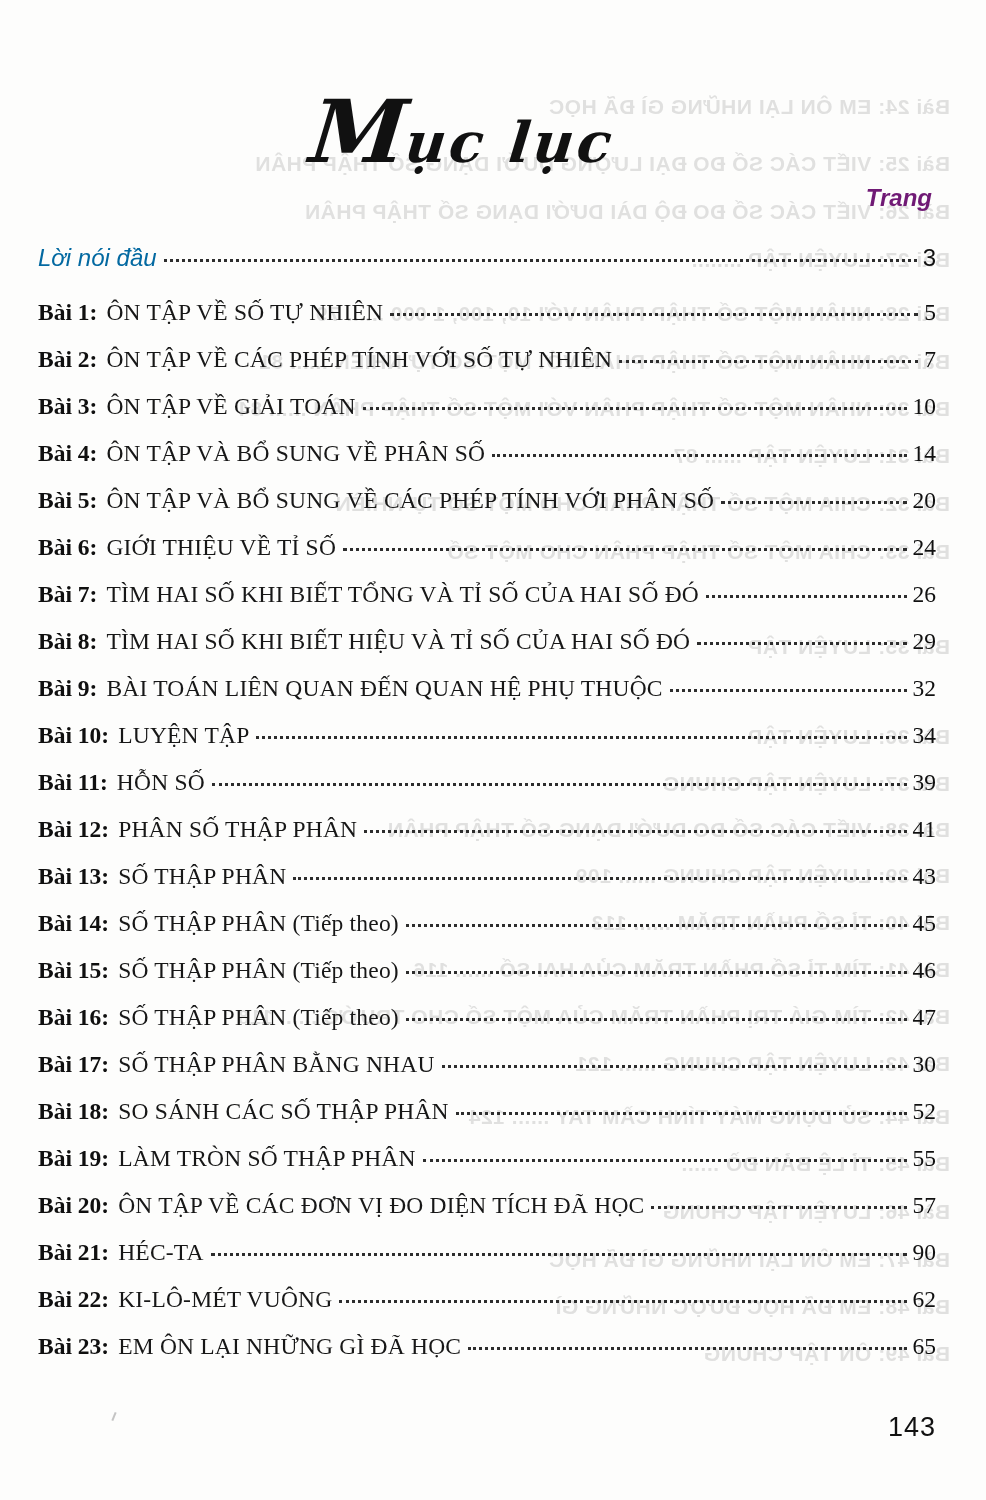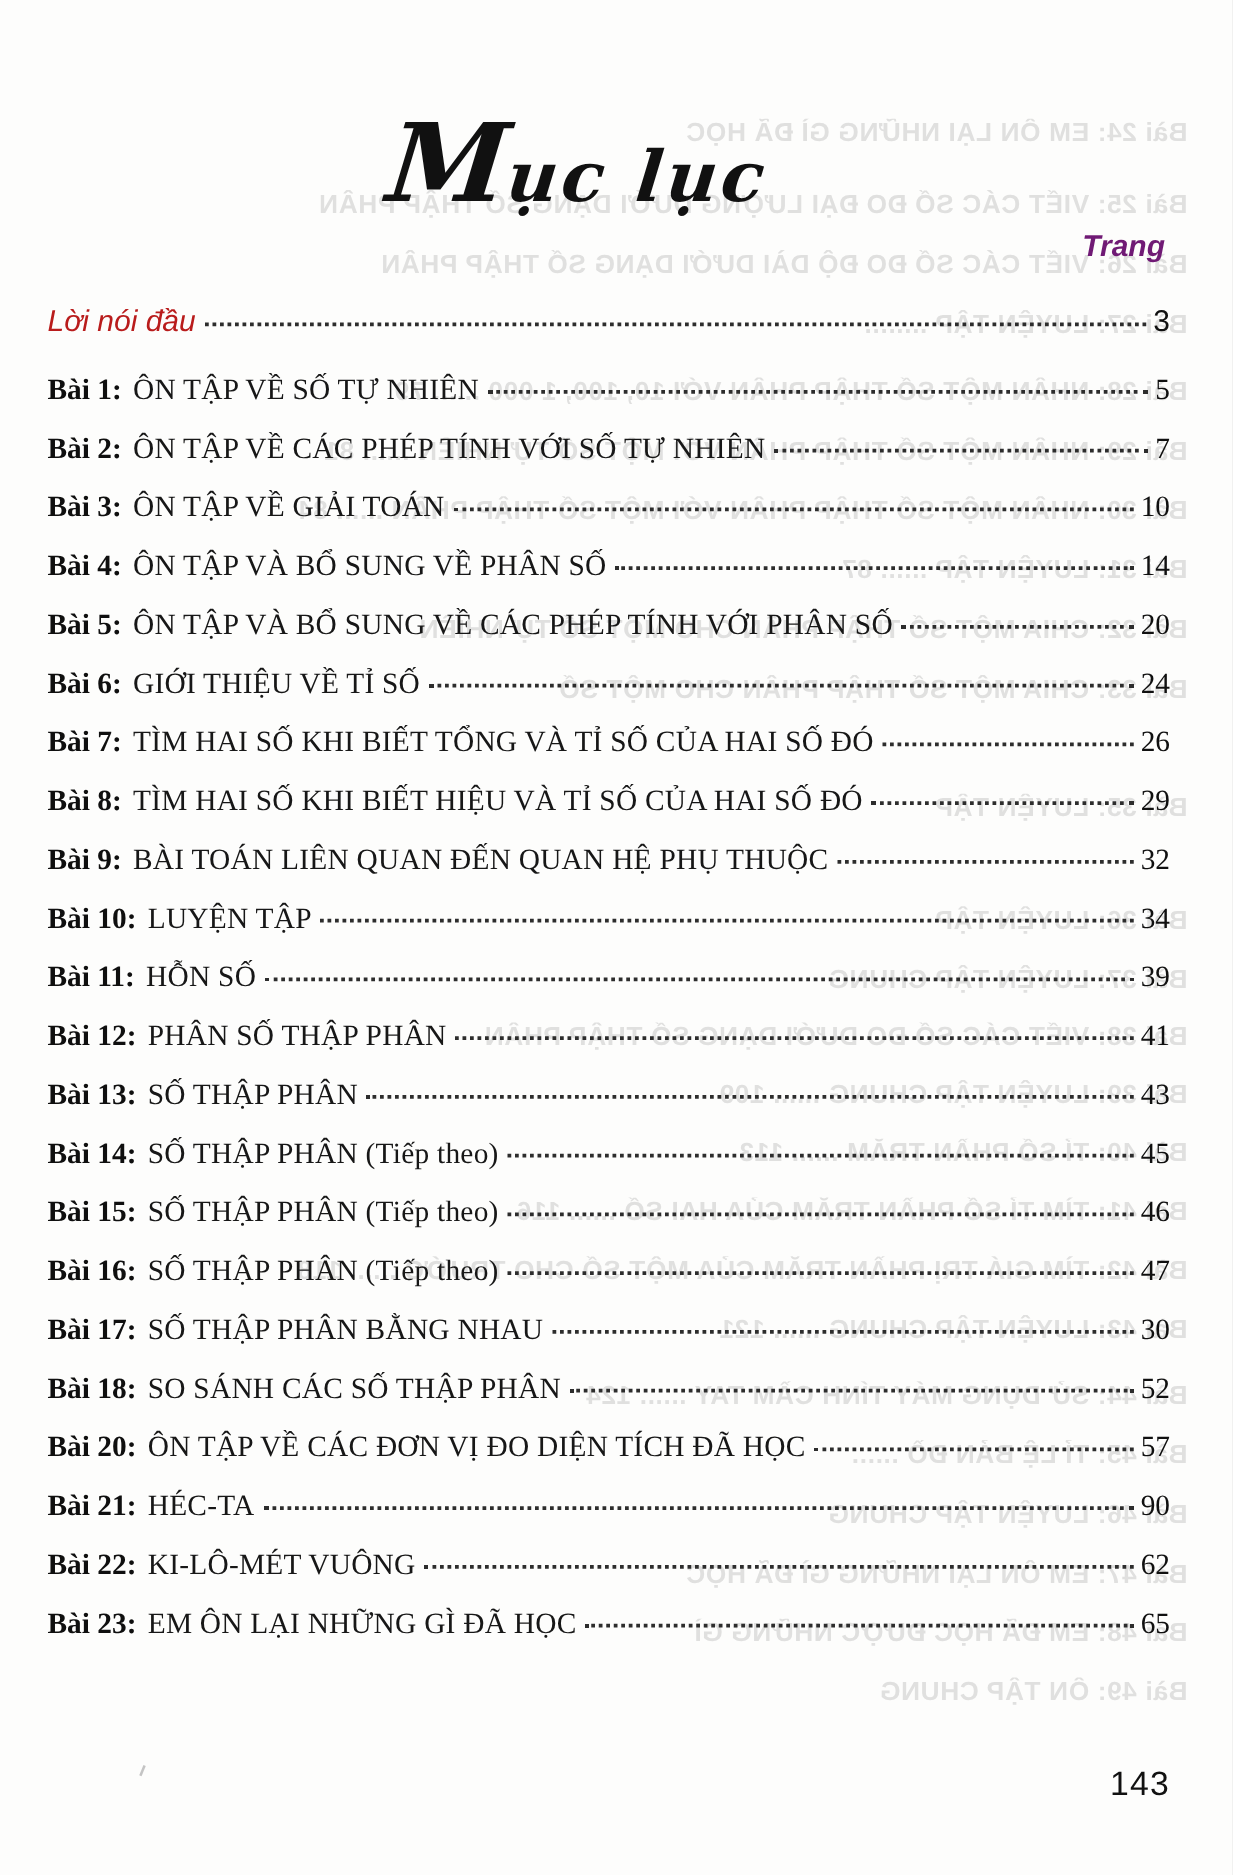--- a/index.html
+++ b/index.html
@@ -52,21 +52,21 @@
     font-size:24px;
     color:#701a75;
     font-weight:bold;
   }
   
   .foreword{
     position:absolute;top:244px;left:38px;right:50px;
     display:flex;align-items:baseline;
     font-size:24px;
   }
-  .foreword .fw-label{font-style:italic;color:#b91c1c;white-space:nowrap;}
+  .foreword .fw-label{font-style:italic;color:#0369a1;white-space:nowrap;}
   .toc{
     position:absolute;top:299px;left:38px;right:50px;
   }
   .row{
     display:flex;align-items:baseline;
     height:47px;
     font-size:23.5px;
     font-family:Liberation Serif, serif;
   }
   .entry-label{font-weight:700;color:#0f0f0f;white-space:nowrap;margin-right:9px;}
@@ -238,20 +238,26 @@
         <span class="dots"></span>
         <span class="entry-page">30</span>
       </div>
       <div class="row">
         <span class="entry-label">Bài 18:</span>
         <span class="entry-title">SO SÁNH CÁC SỐ THẬP PHÂN</span>
         <span class="dots"></span>
         <span class="entry-page">52</span>
       </div>
       <div class="row">
+        <span class="entry-label">Bài 19:</span>
+        <span class="entry-title">LÀM TRÒN SỐ THẬP PHÂN</span>
+        <span class="dots"></span>
+        <span class="entry-page">55</span>
+      </div>
+      <div class="row">
         <span class="entry-label">Bài 20:</span>
         <span class="entry-title">ÔN TẬP VỀ CÁC ĐƠN VỊ ĐO DIỆN TÍCH ĐÃ HỌC</span>
         <span class="dots"></span>
         <span class="entry-page">57</span>
       </div>
       <div class="row">
         <span class="entry-label">Bài 21:</span>
         <span class="entry-title">HÉC-TA</span>
         <span class="dots"></span>
         <span class="entry-page">90</span>

